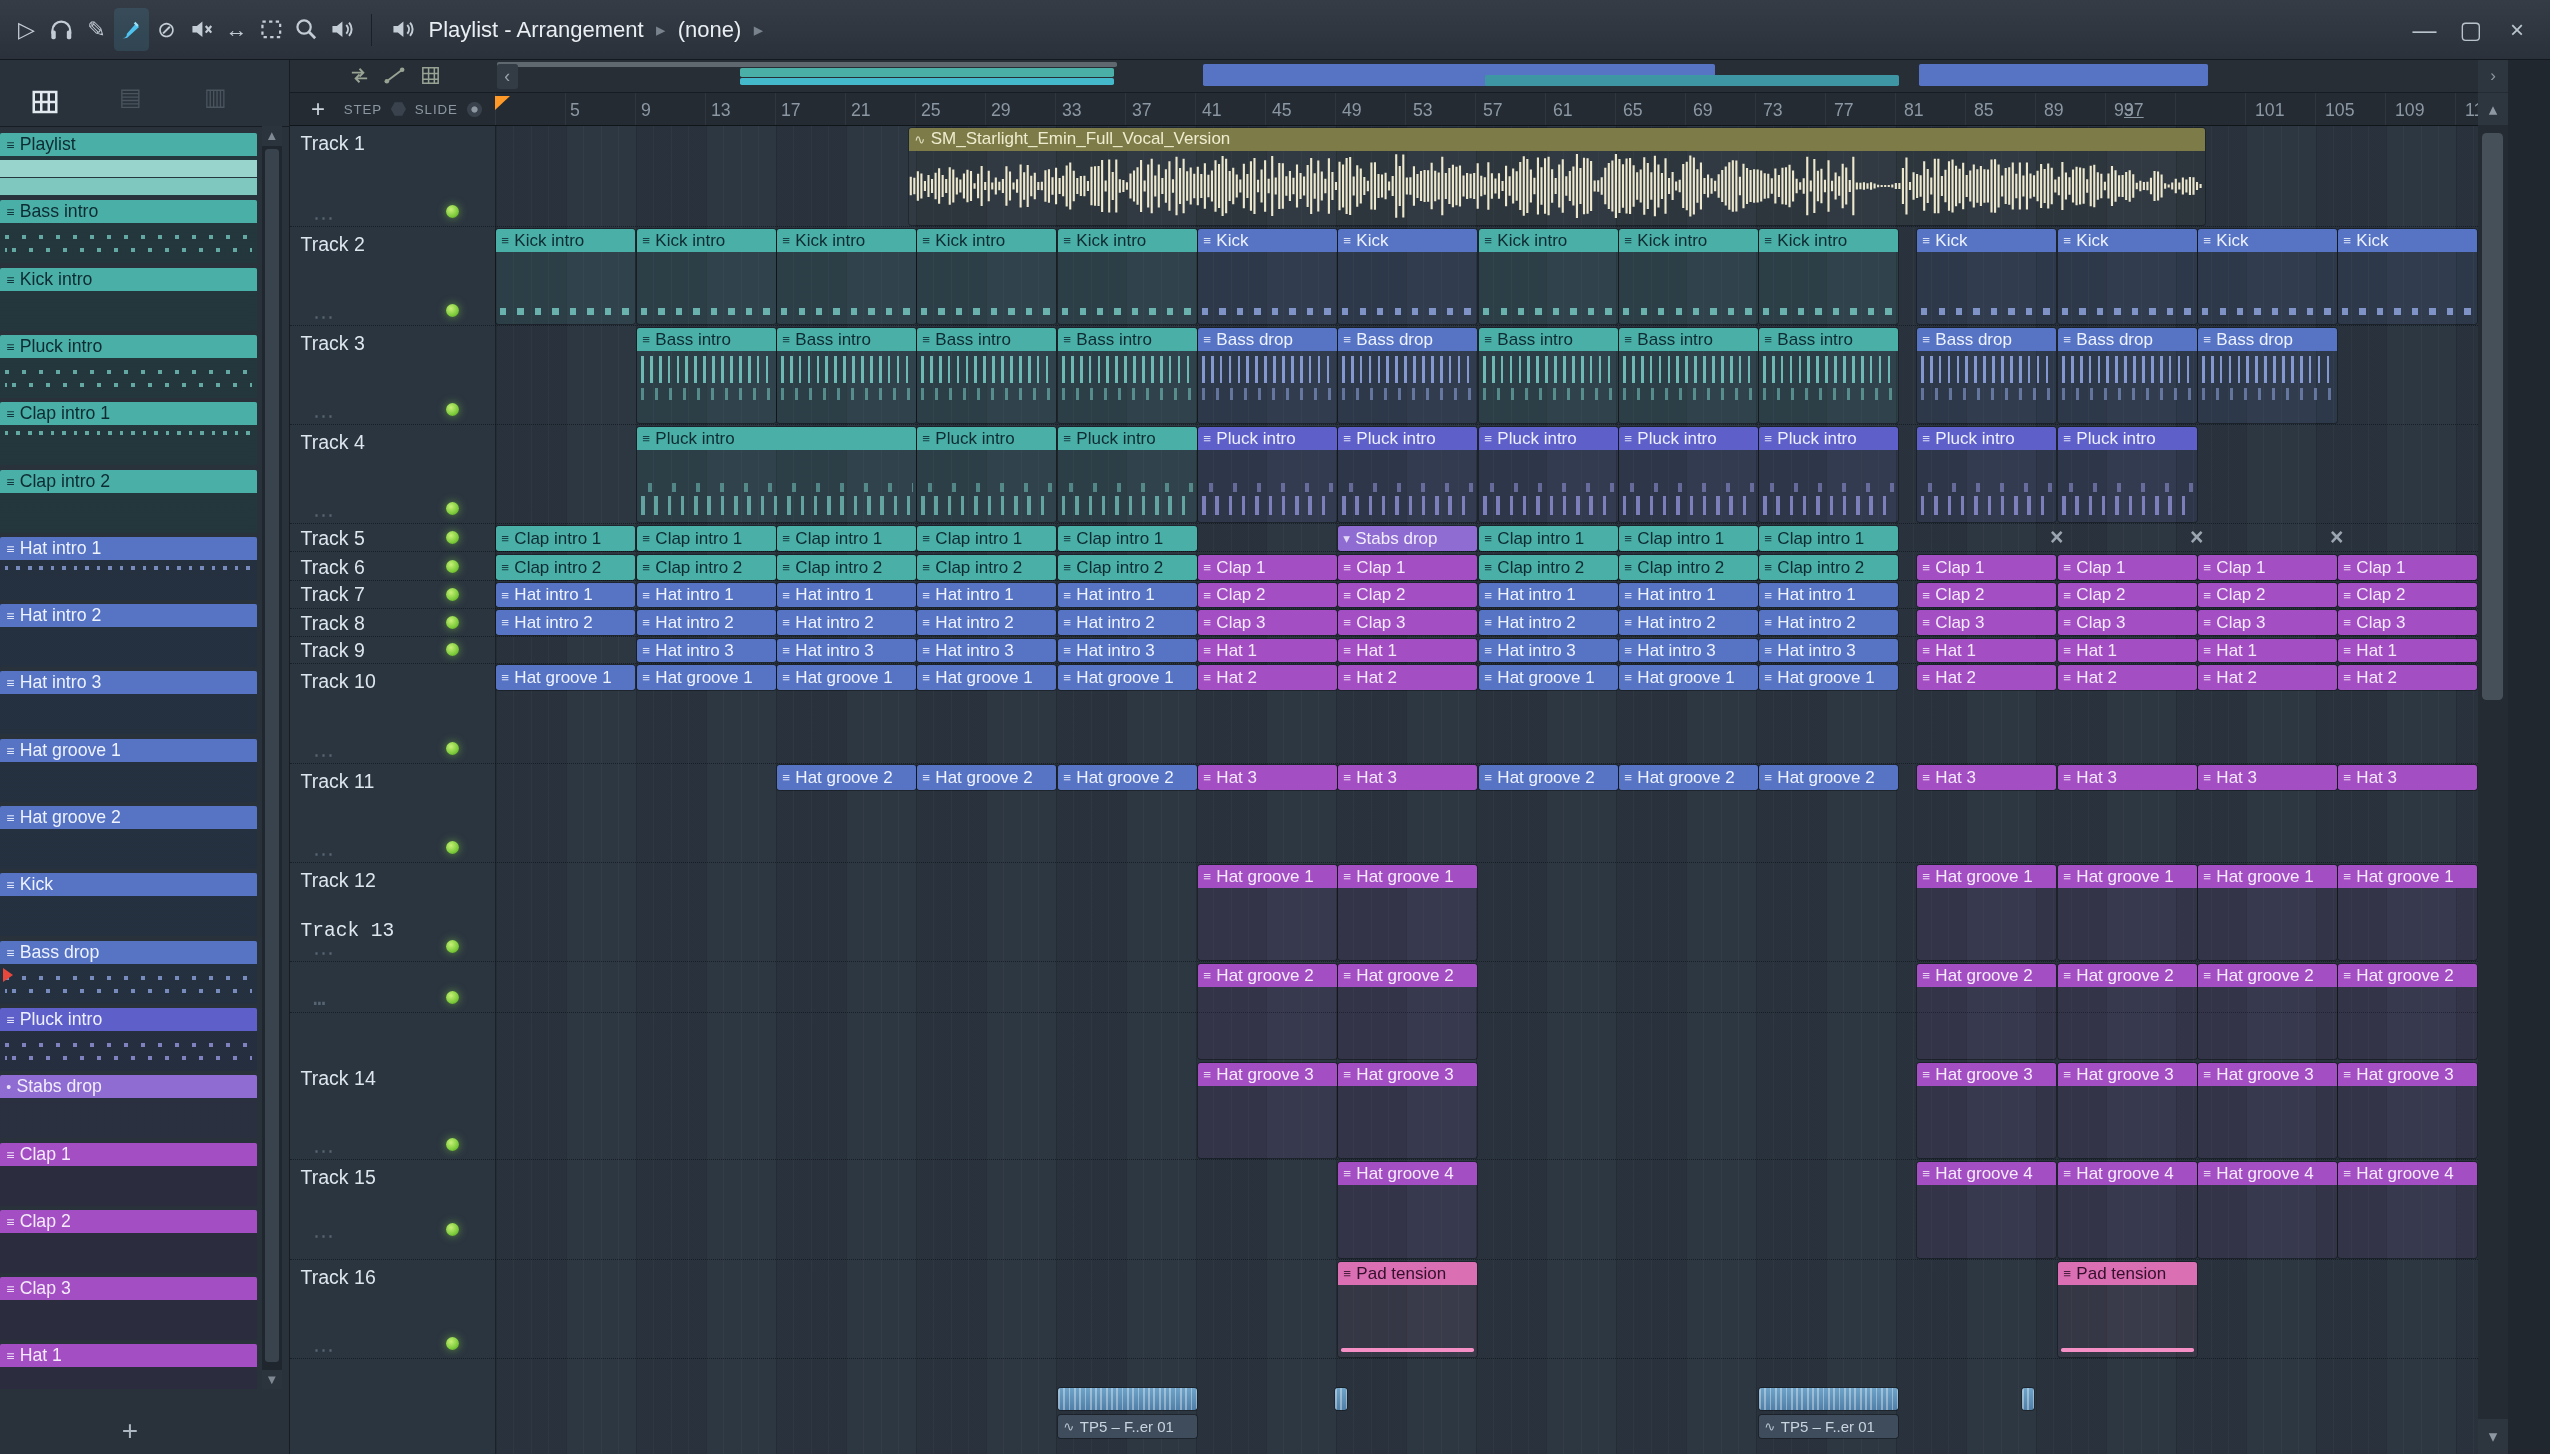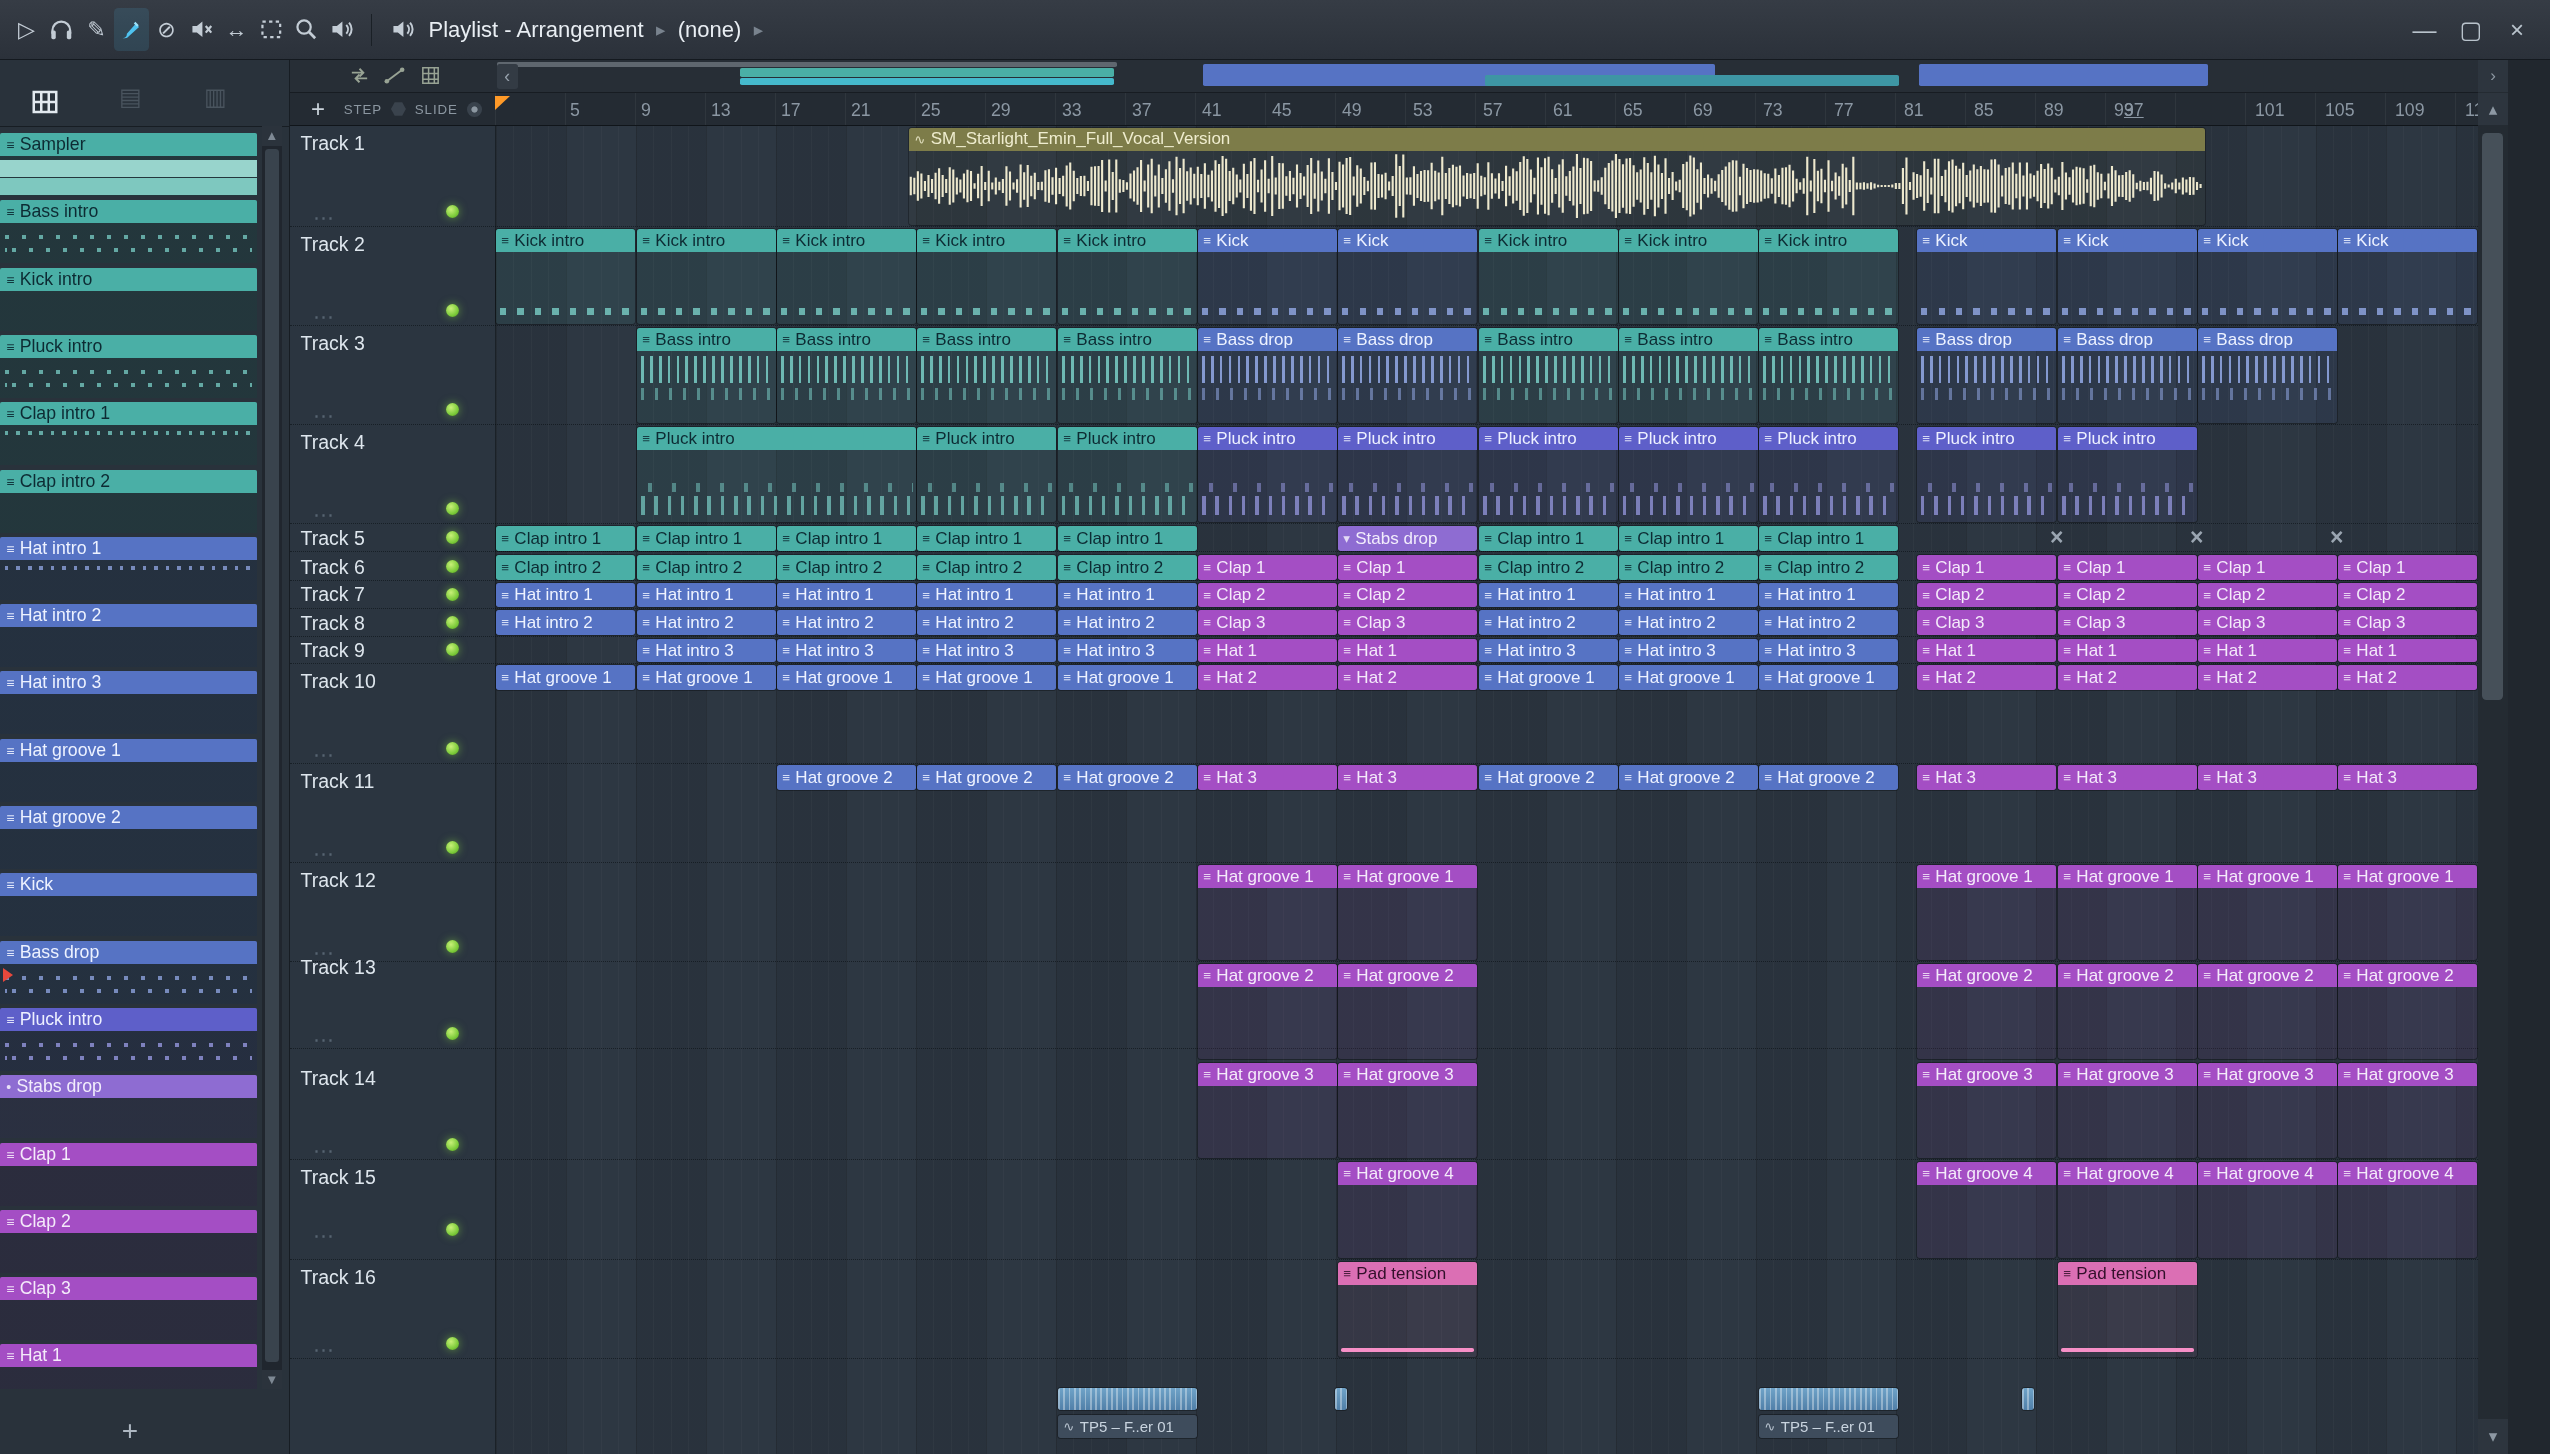--- a/index.html
+++ b/index.html
@@ -167,21 +167,21 @@
       <span class="sb-hicon" style="left:30px;"><svg viewBox="0 0 24 24" width="30" height="30">
             <path d="M3 4h18v16H3zM3 12h18M9 4v16M15 4v16" fill="none" stroke="#E2E9EF" stroke-width="2"></path>
           </svg></span>
       <span class="sb-hicon dim" style="left:119px;top:23px;">▤</span>
       <span class="sb-hicon dim" style="left:204px;top:23px;">▥</span>
     </div>
     <div id="sb-list">
         <div class="sb-item" style="top: 7px;">
           <div class="sb-hdr" style="background: rgb(74, 175, 166); color: rgb(13, 43, 51);">
             <span class="ic">≡</span>
-            <span>Sampler</span>
+            <span>Playlist</span>
           </div>
           <div class="sb-body" style="background-image: linear-gradient(rgba(74, 175, 166, 0.1), rgba(74, 175, 166, 0.1));">
             <div style="position: absolute; left: 0px; right: 0px; top: 3.5px; height: 17px; background: rgb(152, 212, 204);"></div>
             <div style="position: absolute; left: 0px; right: 0px; top: 22px; height: 17px; background: rgb(126, 200, 191);"></div>
           </div>
         </div>
         <div class="sb-item" style="top: 74px;">
           <div class="sb-hdr" style="background: rgb(74, 175, 166); color: rgb(13, 43, 51);">
             <span class="ic">≡</span>
             <span>Bass intro</span>
@@ -485,21 +485,21 @@
           </div>
         </div>
         <div class="trackrow" style="top: 737px; height: 99px;">
           <div style="position: absolute; inset: 0px 0px 0px 205px;"></div>
           <div style="position: absolute; left: 0px; top: 0px; bottom: 0px; width: 205px;">
             <span class="tn-label tall">Track 12</span>
             <span class="led" style="bottom: 8px;"></span>
             <span class="rowdots">⋯</span>
           </div>
         </div>
-        <div class="trackrow" style="top: 824px; height: 99px;">
+        <div class="trackrow" style="top: 788px; height: 99px; font-family: Liberation Mono, monospace;">
           <div style="position: absolute; inset: 0px 0px 0px 205px;"></div>
           <div style="position: absolute; left: 0px; top: 0px; bottom: 0px; width: 205px;">
             <span class="tn-label tall">Track 13</span>
             <span class="led" style="bottom: 8px;"></span>
             <span class="rowdots">⋯</span>
           </div>
         </div>
         <div class="trackrow" style="top: 935px; height: 99px;">
           <div style="position: absolute; inset: 0px 0px 0px 205px;"></div>
           <div style="position: absolute; left: 0px; top: 0px; bottom: 0px; width: 205px;">

